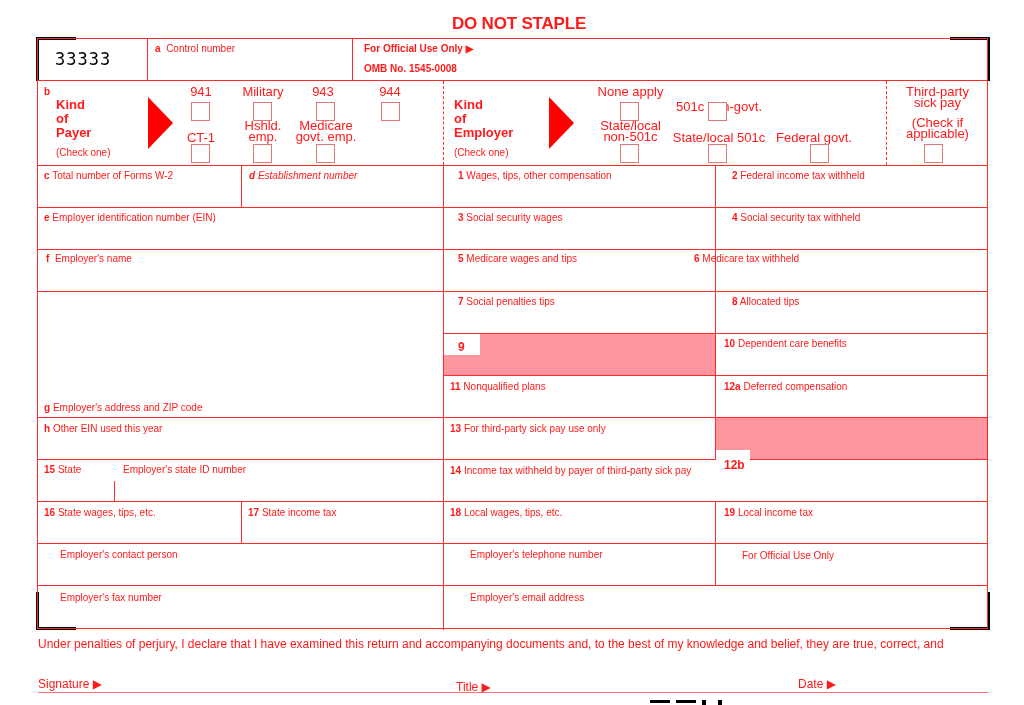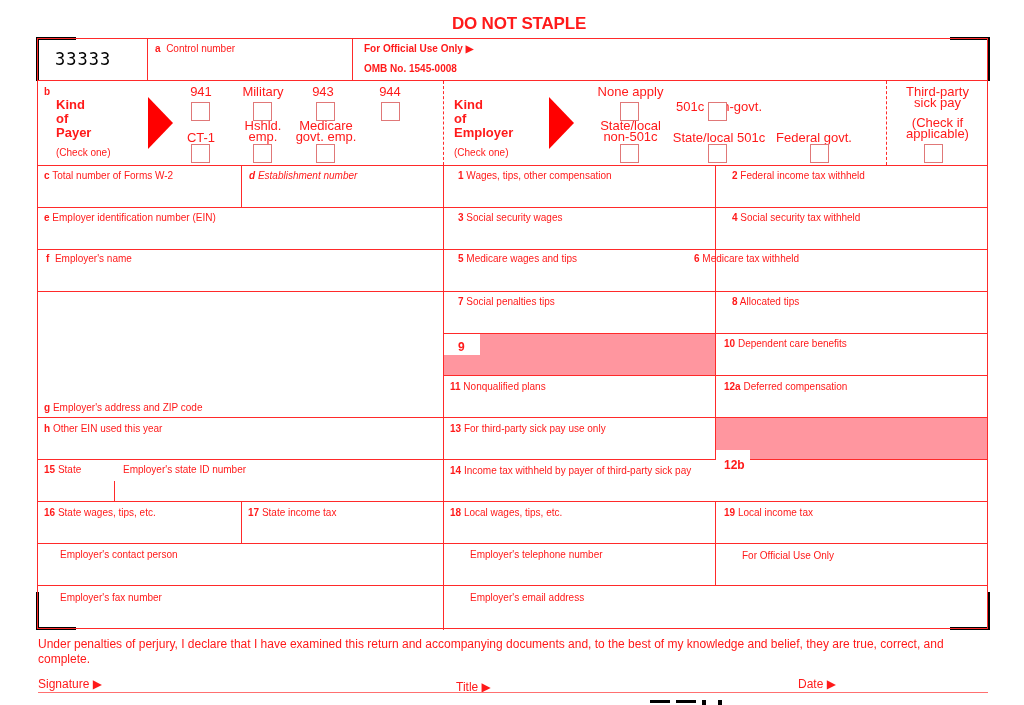--- a/index.html
+++ b/index.html
@@ -181,21 +181,20 @@
   <div class="lbl" style="left:686px;top:467px;"><b>19</b> <span>Local income tax</span></div>
 
   <div class="lbl" style="left:432px;top:509px;">Employer's telephone number</div>
   <div class="lbl" style="left:704px;top:510px;">For Official Use Only</div>
 
   <div class="lbl" style="left:432px;top:552px;">Employer's email address</div>
 </div>
 
 <div class="abs foot" style="left:38px;top:637px;line-height:15px;">
   <div>Under penalties of perjury, I declare that I have examined this return and accompanying documents and, to the best of my knowledge and belief, they are true, correct, and</div>
-  <div>complete.</div>
 </div>
 <div class="abs foot" style="left:38px;top:677px;">Signature ▶</div>
 <div class="abs foot" style="left:456px;top:680px;">Title ▶</div>
 <div class="abs foot" style="left:798px;top:677px;">Date ▶</div>
 <div class="sigline" style="left:38px;top:692px;width:415px;"></div>
 <div class="sigline" style="left:453px;top:692px;width:340px;"></div>
 <div class="sigline" style="left:793px;top:692px;width:195px;"></div>
 
 <div class="abs" style="left:650px;top:700px;width:20px;height:3px;background:#000;"></div>
 <div class="abs" style="left:676px;top:700px;width:20px;height:3px;background:#000;"></div>

